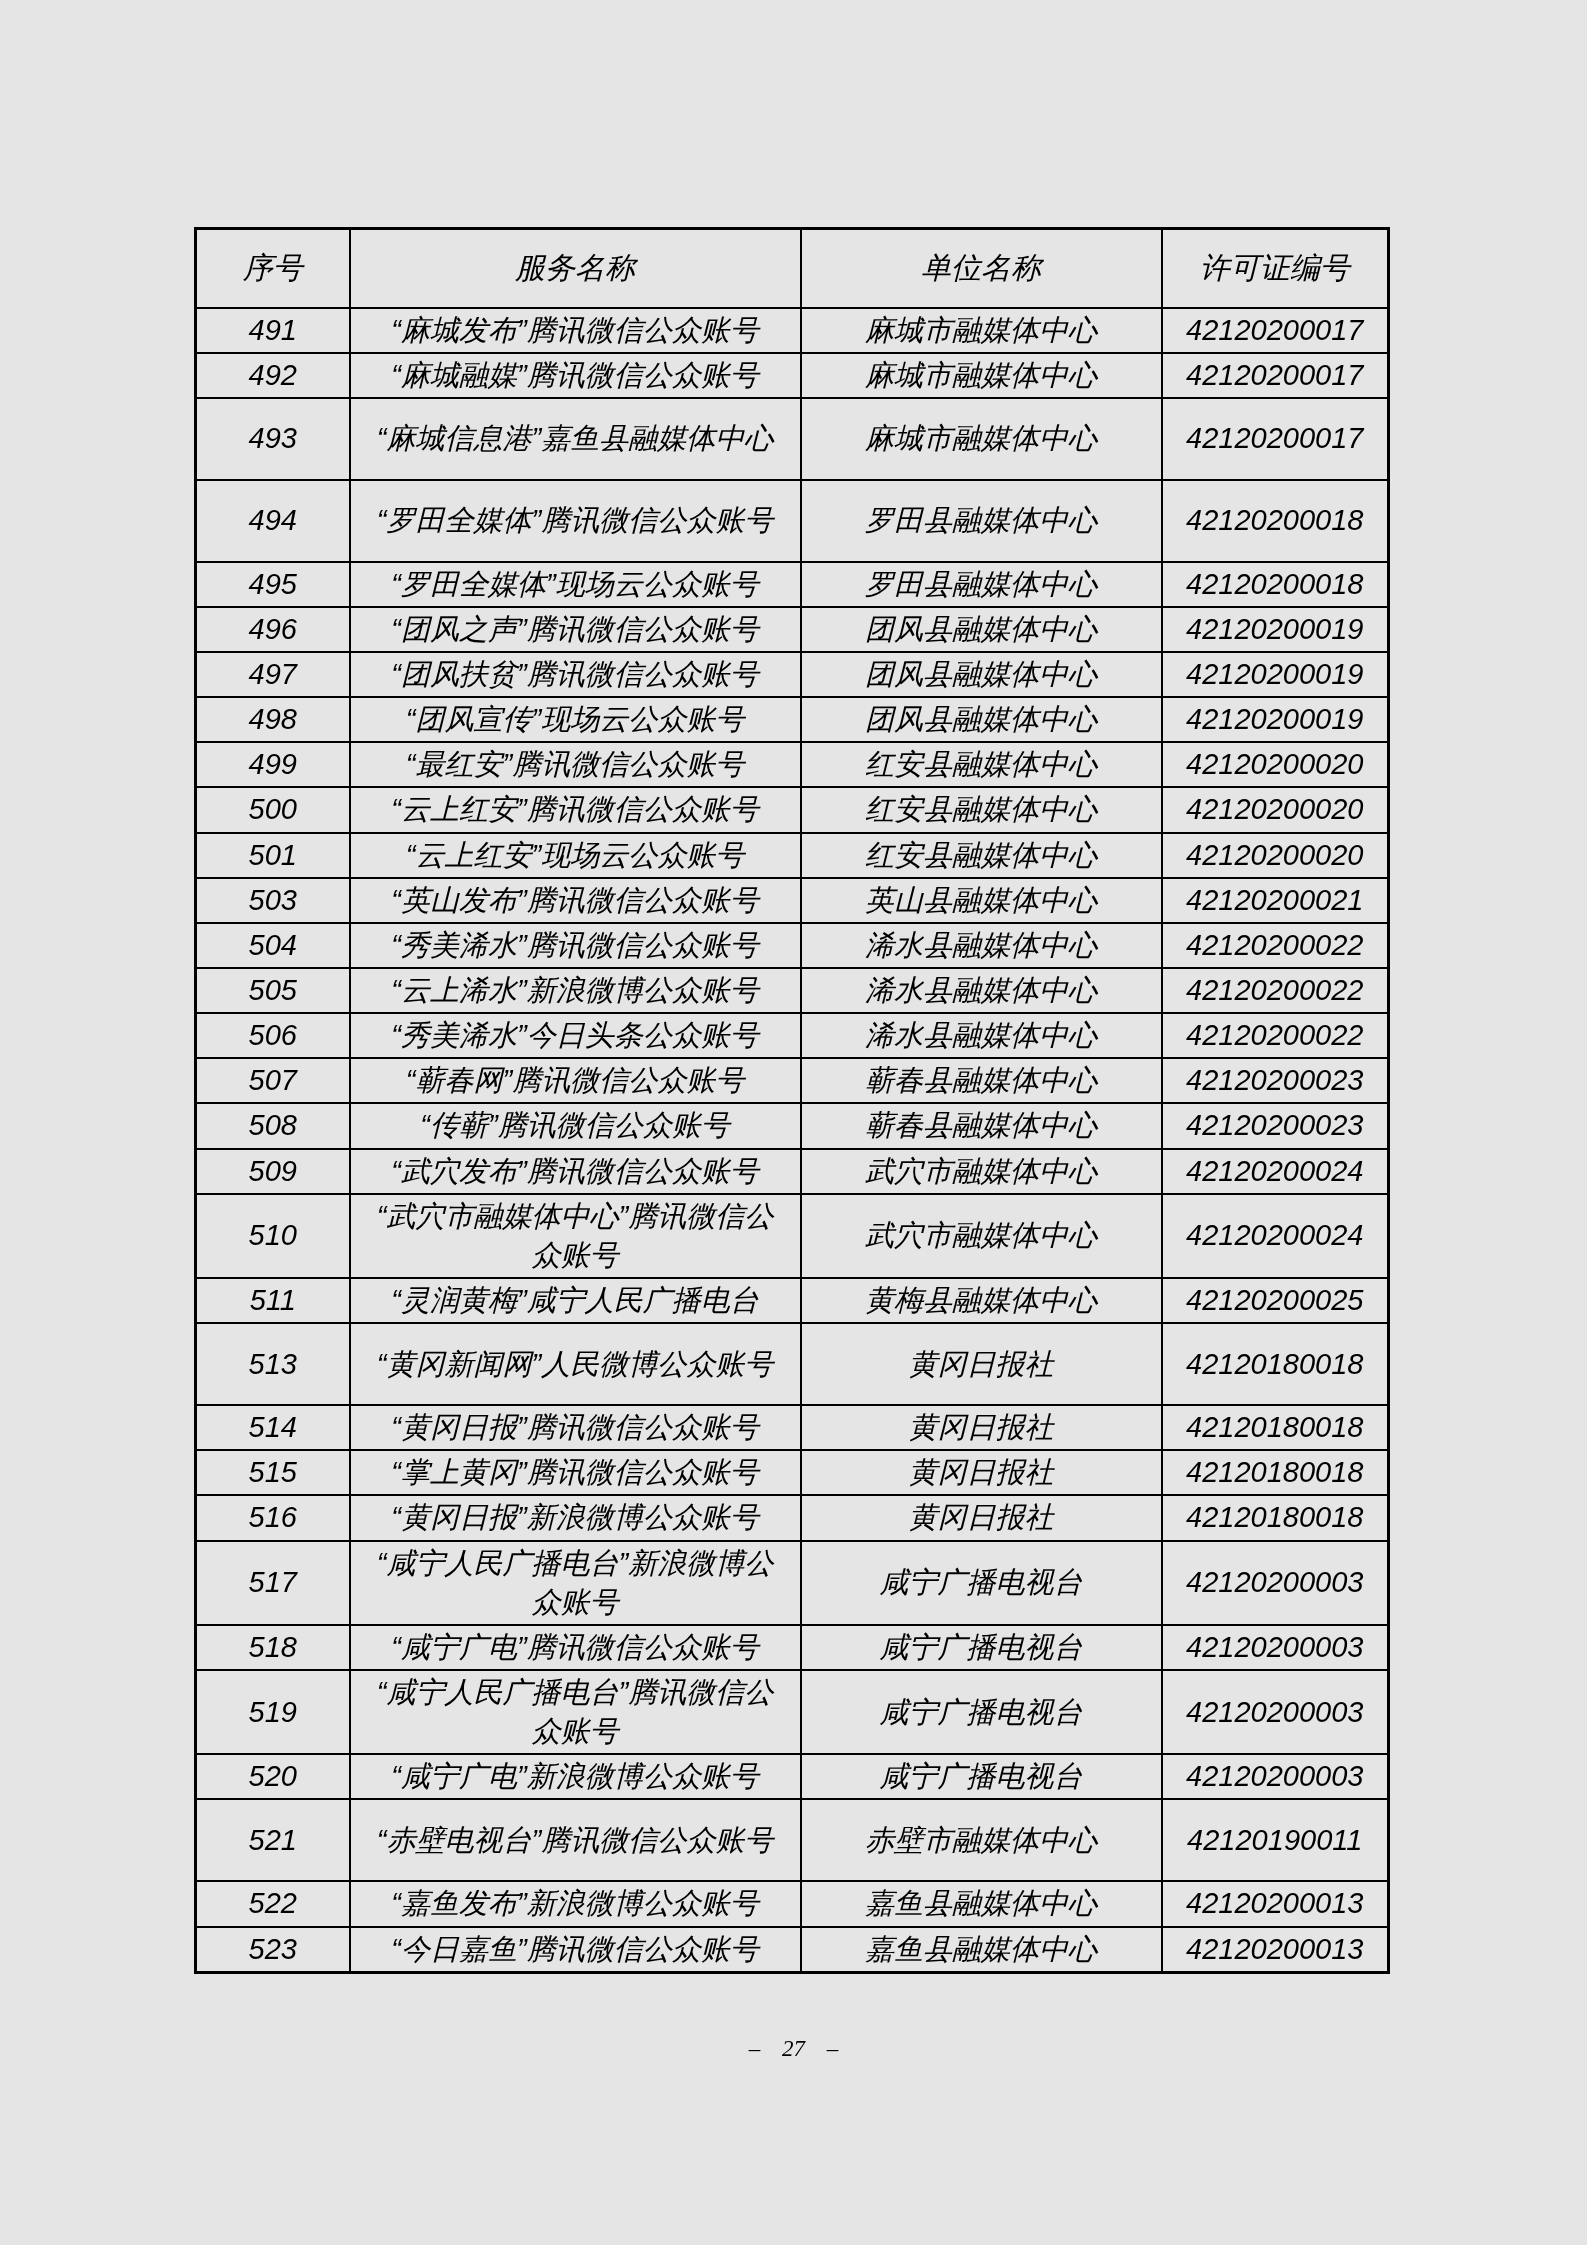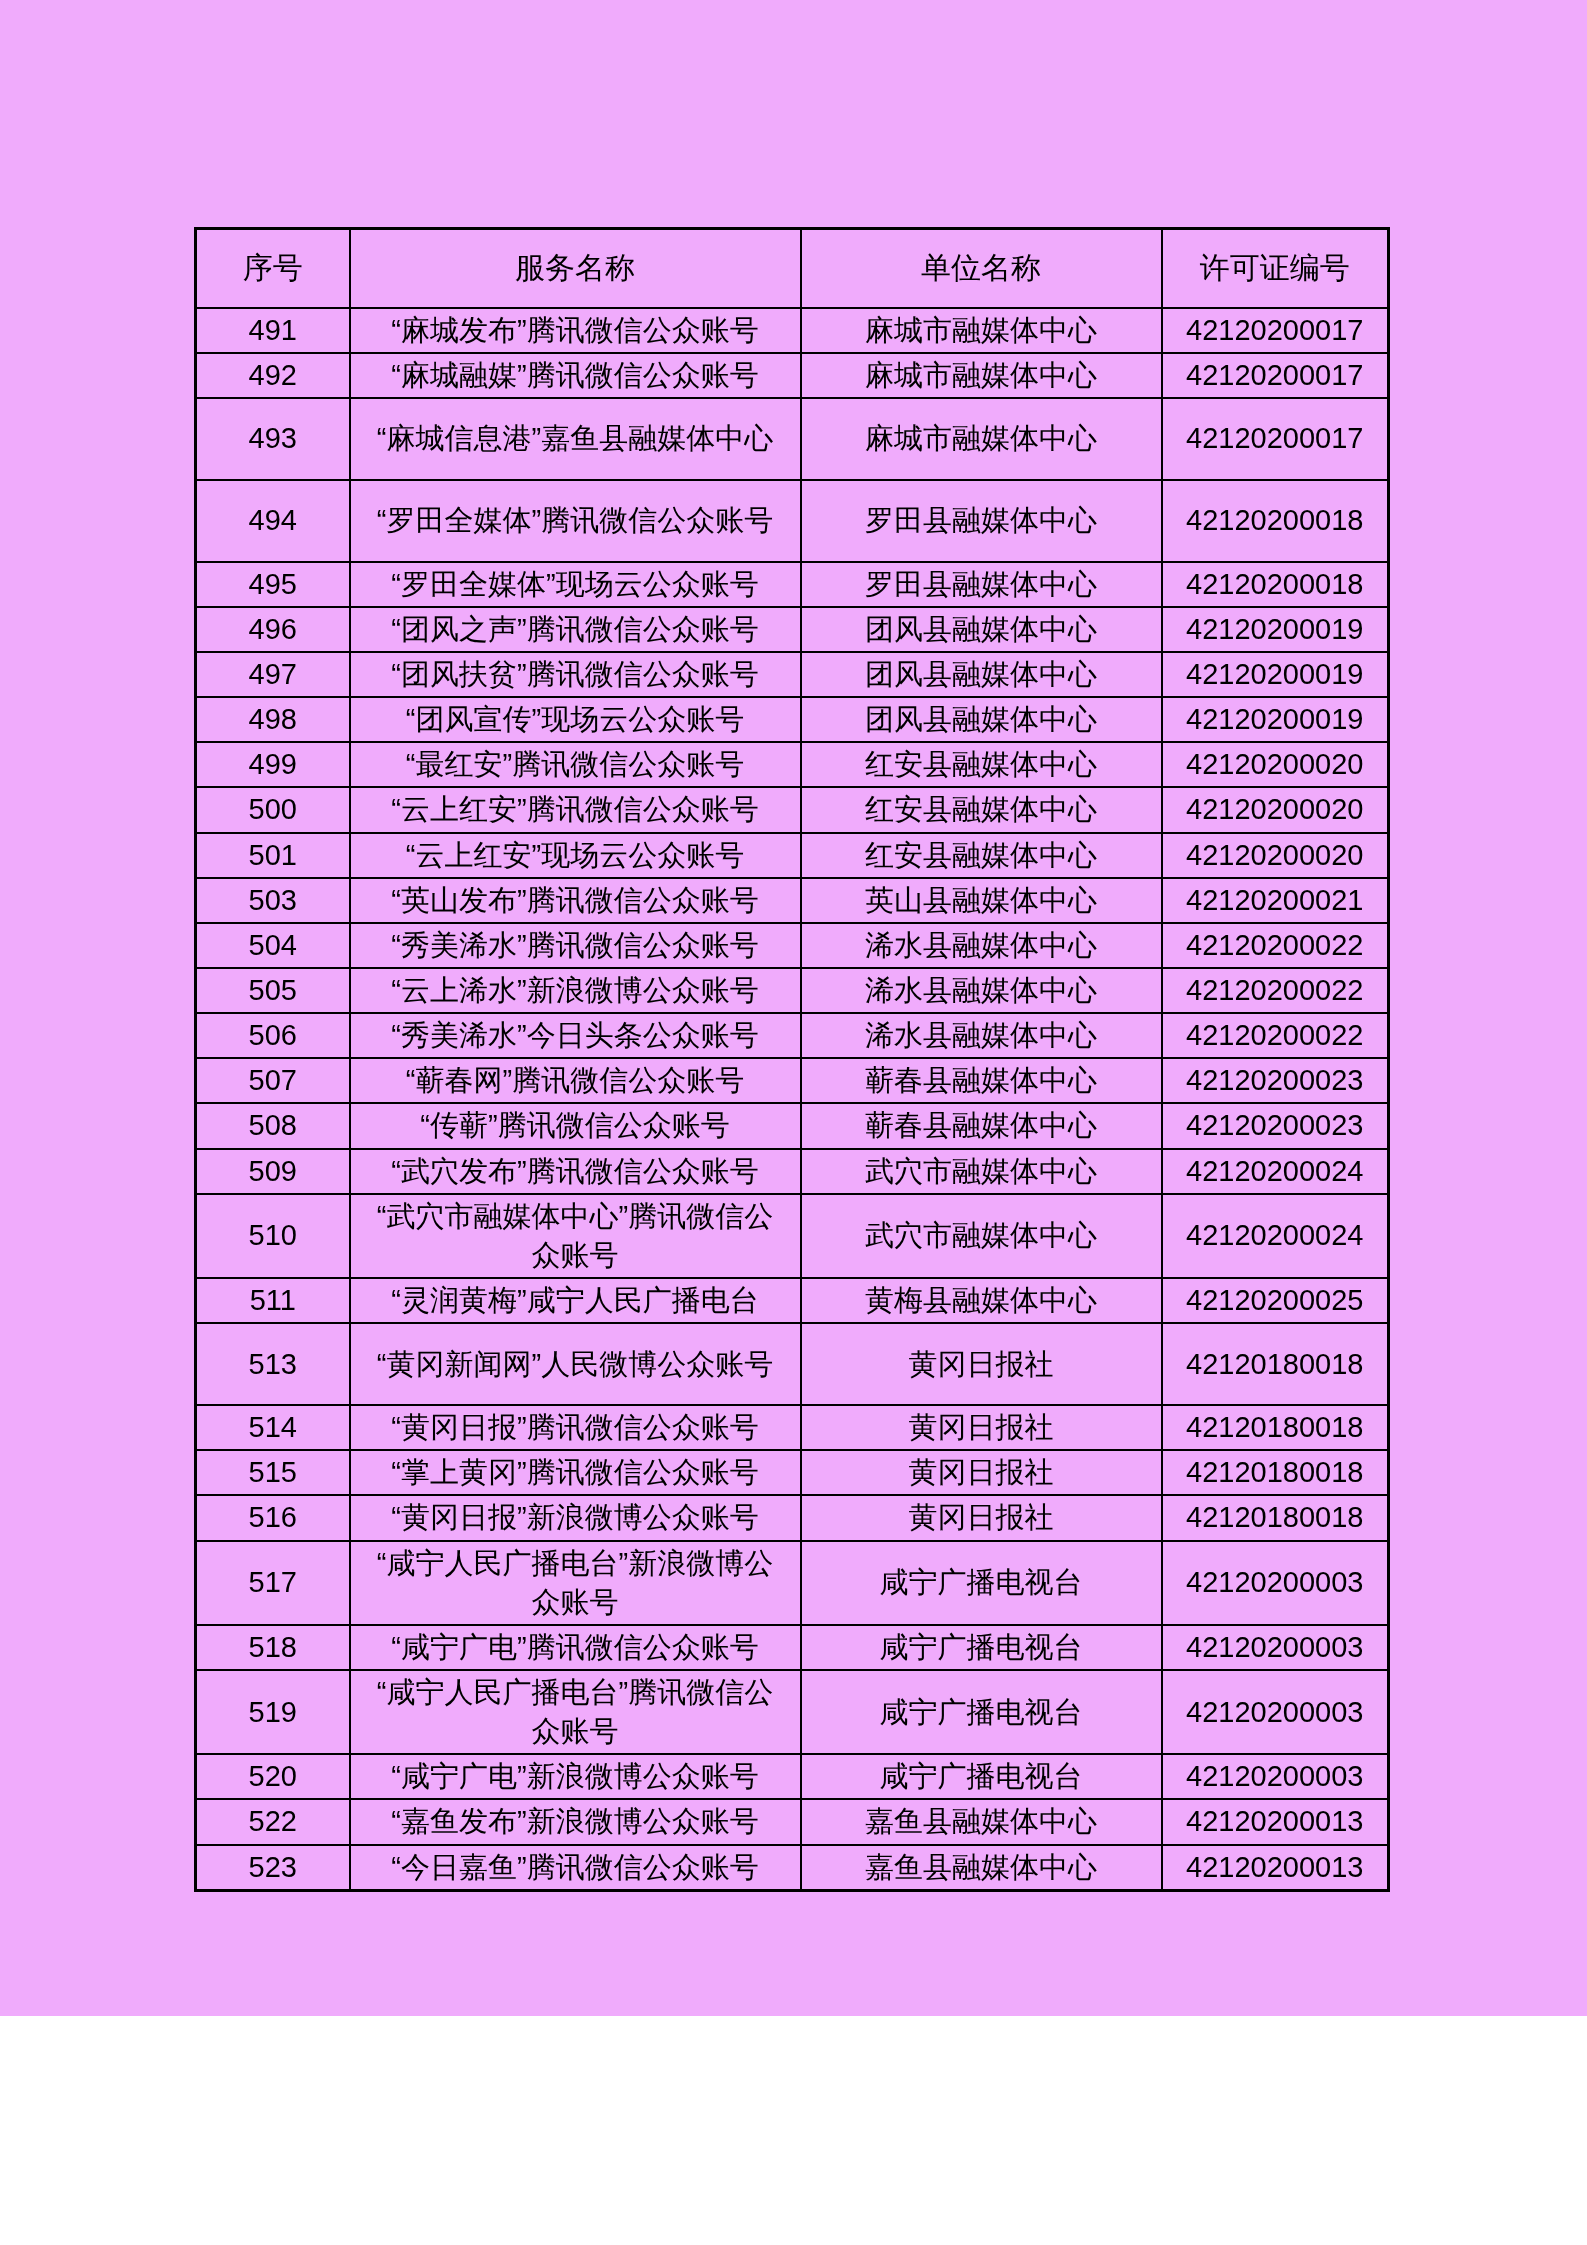--- a/index.html
+++ b/index.html
@@ -2,21 +2,21 @@
 <html><head>
 <meta charset="utf-8">
 <style>
   html,body{margin:0;padding:0;}
   body{
     width:1587px;height:2245px;
     background:#ffffff;color:#000;
     font-family:"Liberation Sans",sans-serif;
     -webkit-font-smoothing:antialiased;
   }
-  .page{position:relative;width:1587px;height:2016px;overflow:hidden;background:#f0abfc;}
+  .page{position:relative;width:1587px;height:2245px;overflow:hidden;background:#e5e5e5;font-style:italic;}
   table.doc-table{
     position:absolute;left:194px;top:227px;
     width:1193px;border-collapse:collapse;table-layout:fixed;
     border:3px solid #000;
   }
   .doc-table th,.doc-table td{
     border:2px solid #000;
     text-align:center;vertical-align:middle;
     padding:2px 4px;
     font-size:29px;line-height:1.35;
@@ -217,20 +217,26 @@
           <td class="service"><span class="wrap">“咸宁人民广播电台”腾讯微信公众账号</span></td>
           <td class="unit">咸宁广播电视台</td>
           <td class="license">42120200003</td>
         </tr>
       <tr>
           <td class="no">520</td>
           <td class="service"><span class="wrap">“咸宁广电”新浪微博公众账号</span></td>
           <td class="unit">咸宁广播电视台</td>
           <td class="license">42120200003</td>
         </tr>
+      <tr class="tall">
+          <td class="no">521</td>
+          <td class="service"><span class="wrap">“赤壁电视台”腾讯微信公众账号</span></td>
+          <td class="unit">赤壁市融媒体中心</td>
+          <td class="license">42120190011</td>
+        </tr>
       <tr>
           <td class="no">522</td>
           <td class="service"><span class="wrap">“嘉鱼发布”新浪微博公众账号</span></td>
           <td class="unit">嘉鱼县融媒体中心</td>
           <td class="license">42120200013</td>
         </tr>
       <tr>
           <td class="no">523</td>
           <td class="service"><span class="wrap">“今日嘉鱼”腾讯微信公众账号</span></td>
           <td class="unit">嘉鱼县融媒体中心</td>

